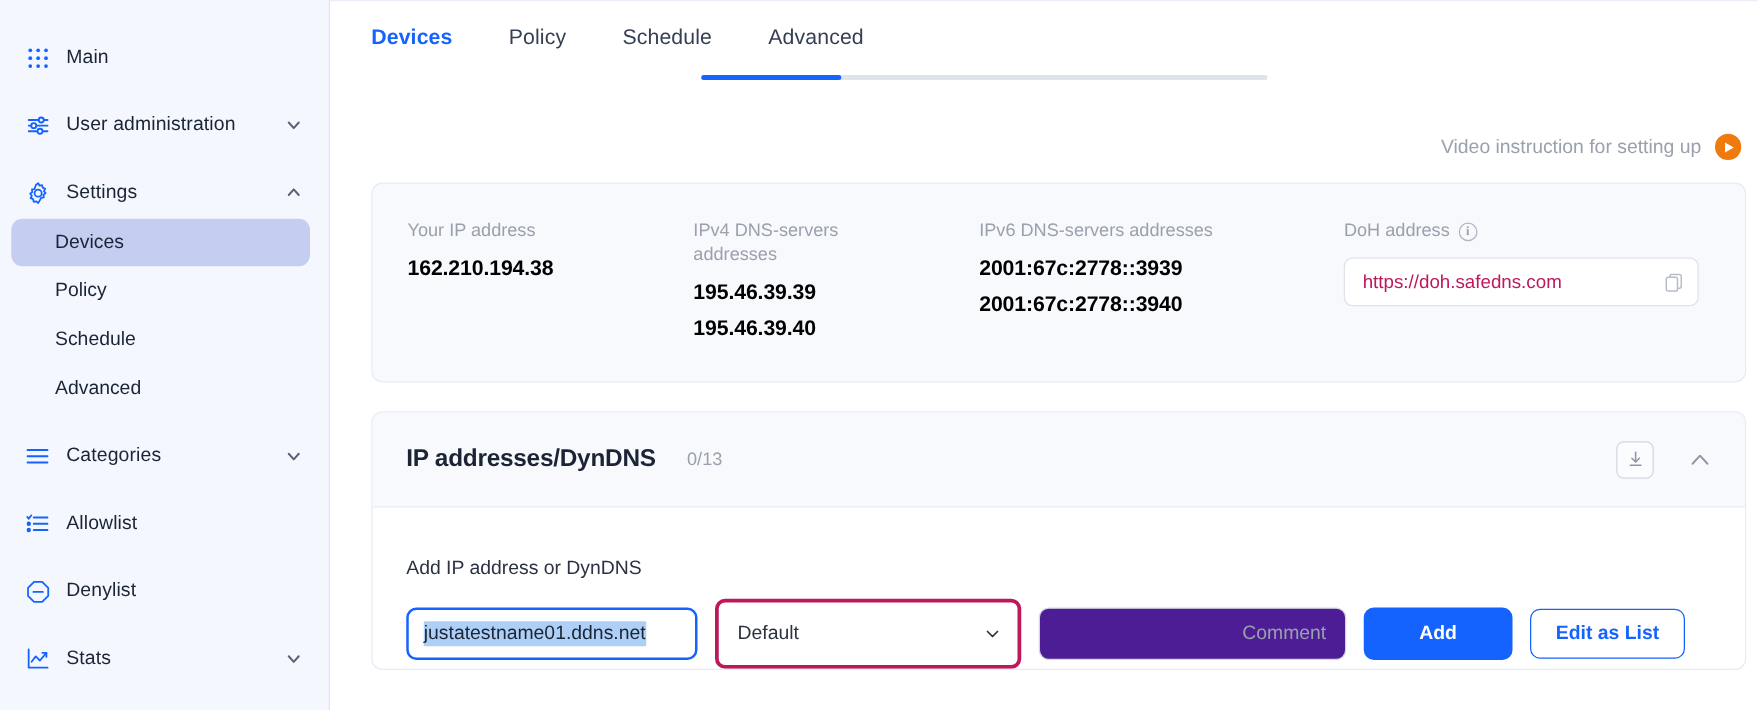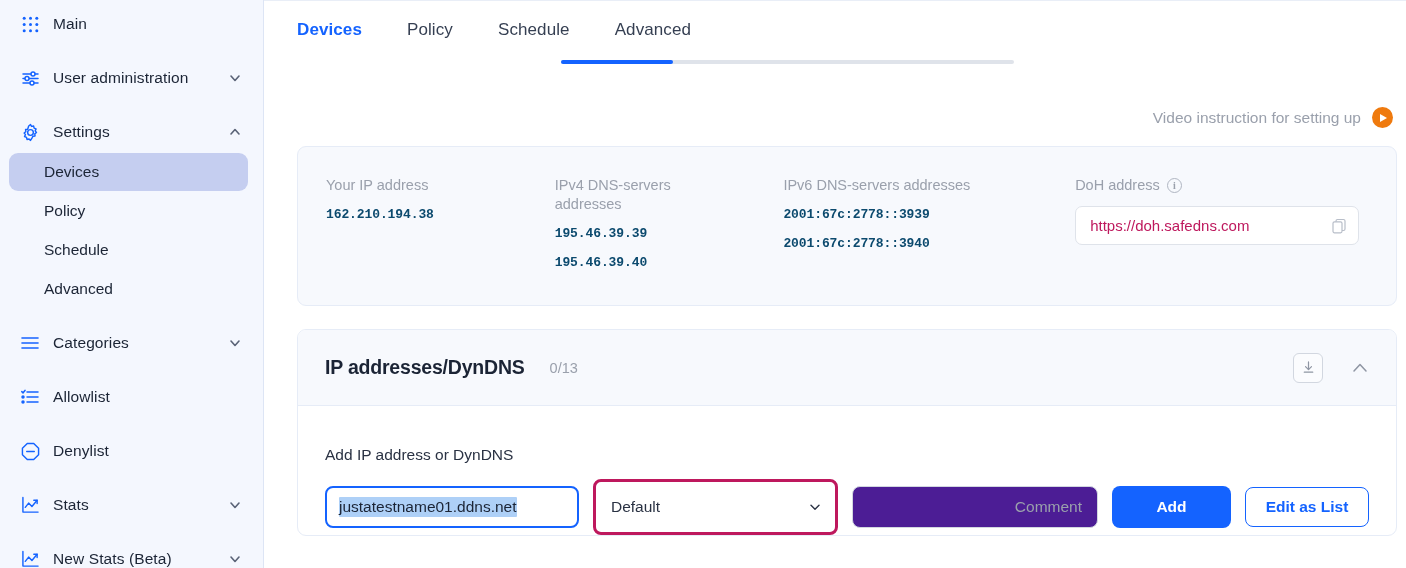--- a/index.html
+++ b/index.html
@@ -9,21 +9,21 @@
     background: #ffffff;
     overflow: hidden;
   }
   .app { display: flex; width: 1406px; height: 568px; }
 
   
   .sidebar {
     width: 264px; height: 568px;
     background: #f4f7fe;
     border-right: 1px solid #dde5f5;
-    padding-top: 4px;
+    padding-top: 26px;
     flex: 0 0 264px;
     position: relative;
   }
   .nav-item {
     display: flex; align-items: center;
     height: 40px;
     margin: 0 9px 0 9px;
     padding: 0 11px 0 10px;
     border-radius: 8px;
     cursor: pointer;
@@ -140,22 +140,22 @@
   .c2 { width: 235px; }
   .c3 { width: 300px; }
   .c4 { width: 330px; }
   .info-label {
     font-size: 14.5px; color: #9aa0ac; line-height: 19px;
     margin-bottom: 5px;
     font-weight: 400;
   }
   .info-label.wrapw { max-width: 130px; }
   .info-val {
-    font-size: 13px; color: #0c4a6e; font-weight: 700;
-    line-height: 29px; letter-spacing: -.1px; font-family: Liberation Mono, monospace;
+    font-size: 17px; color: #000000; font-weight: 700;
+    line-height: 29px; letter-spacing: -.1px;
   }
   .doh-head { display: flex; align-items: center; gap: 7px; margin-bottom: 11px; }
   .info-icon {
     width: 15px; height: 15px; border-radius: 50%;
     border: 1.4px solid #b0b6c2;
     color: #9aa0ac; font-size: 10px; font-weight: bold;
     display: flex; align-items: center; justify-content: center;
     font-family: "Liberation Serif", serif;
     cursor: pointer;
   }
@@ -195,21 +195,21 @@
     color: #8f96a3; cursor: pointer; background: #fbfcfe;
   }
   .collapse-btn { width: 22px; height: 22px; color: #8f96a3; cursor: pointer;
     display:flex; align-items:center; justify-content:center; }
 
   .list-body { padding: 40px 0 0 27px; }
   .form-label { font-size: 15.5px; color: #2a3243; margin-bottom: 15px; }
   .form-row { display: flex; align-items: center; gap: 14px; }
 
   .ip-input {
-    width: 254px; height: 42px;
+    width: 233px; height: 42px;
     border: 2px solid #1463ff; border-radius: 8px;
     display: flex; align-items: center;
     padding: 0 12px;
     background: #fff;
   }
   .ip-input .sel {
     font-size: 15.5px; color: #1b2435;
     background: #aed0f7; border-radius: 1px;
     padding: 1px 0;
   }

